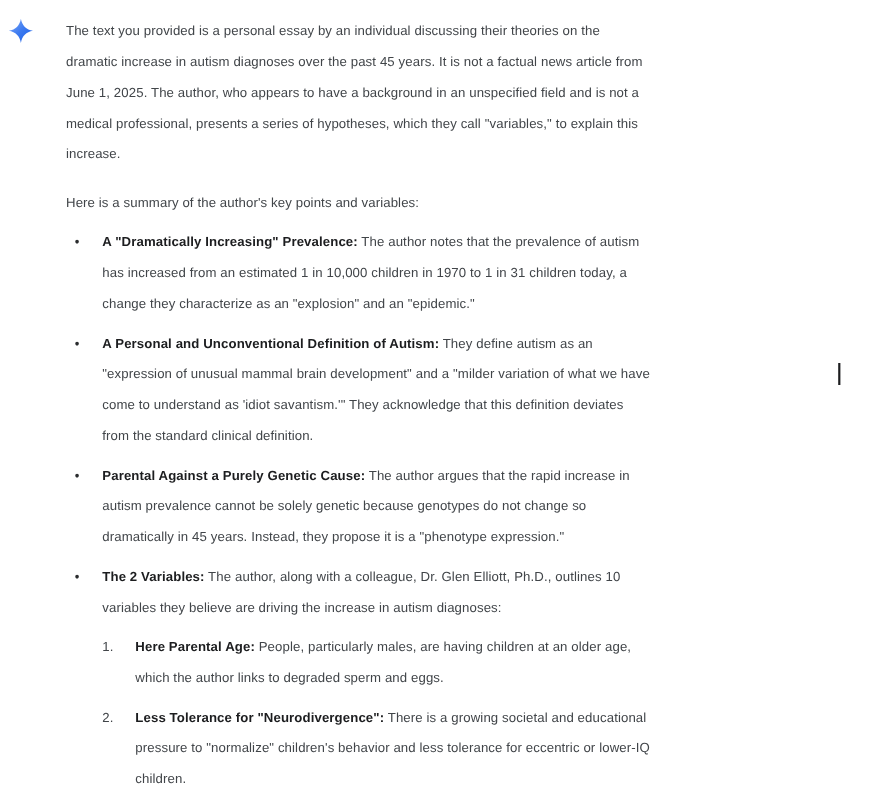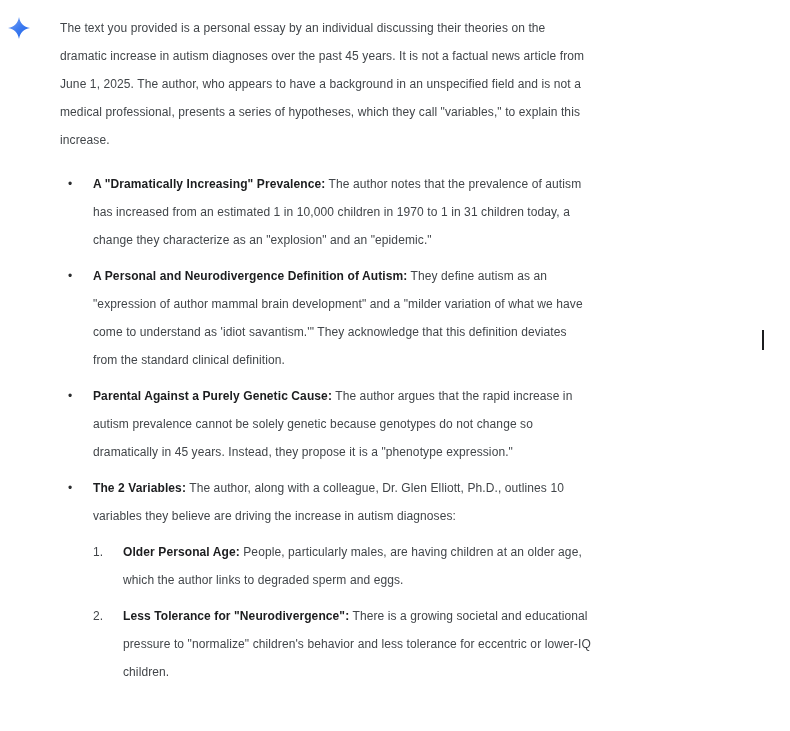--- a/index.html
+++ b/index.html
@@ -74,51 +74,52 @@
   </div>
 
   <div class="msg">
 
     <p class="para">The text you provided is a personal essay by an individual discussing their theories on the
 dramatic increase in autism diagnoses over the past 45 years. It is not a factual news article from
 June 1, 2025. The author, who appears to have a background in an unspecified field and is not a
 medical professional, presents a series of hypotheses, which they call "variables," to explain this
 increase.</p>
 
+    <p class="para summary">Here is a summary of the author's key points and variables:</p>
 
     <div class="bullets">
 
       <div class="li bullet">
         <span class="marker">•</span><span class="bold">A "Dramatically Increasing" Prevalence:</span><span class="rest"> The author notes that the prevalence of autism
 has increased from an estimated 1 in 10,000 children in 1970 to 1 in 31 children today, a
 change they characterize as an "explosion" and an "epidemic."</span>
       </div>
 
       <div class="li bullet">
-        <span class="marker">•</span><span class="bold">A Personal and Neurodivergence Definition of Autism:</span><span class="rest"> They define autism as an
-"expression of author mammal brain development" and a "milder variation of what we have
+        <span class="marker">•</span><span class="bold">A Personal and Unconventional Definition of Autism:</span><span class="rest"> They define autism as an
+"expression of unusual mammal brain development" and a "milder variation of what we have
 come to understand as 'idiot savantism.'" They acknowledge that this definition deviates
 from the standard clinical definition.</span>
       </div>
 
       <div class="li bullet">
         <span class="marker">•</span><span class="bold">Parental Against a Purely Genetic Cause:</span><span class="rest"> The author argues that the rapid increase in
 autism prevalence cannot be solely genetic because genotypes do not change so
 dramatically in 45 years. Instead, they propose it is a "phenotype expression."</span>
       </div>
 
       <div class="li bullet">
         <span class="marker">•</span><span class="bold">The 2 Variables:</span><span class="rest"> The author, along with a colleague, Dr. Glen Elliott, Ph.D., outlines 10
 variables they believe are driving the increase in autism diagnoses:</span>
       </div>
 
       <div class="numbered">
 
         <div class="li num">
-          <span class="marker">1.</span><span class="bold">Older Personal Age:</span><span class="rest"> People, particularly males, are having children at an older age,
+          <span class="marker">1.</span><span class="bold">Here Parental Age:</span><span class="rest"> People, particularly males, are having children at an older age,
 which the author links to degraded sperm and eggs.</span>
         </div>
 
         <div class="li num">
           <span class="marker">2.</span><span class="bold">Less Tolerance for "Neurodivergence":</span><span class="rest"> There is a growing societal and educational
 pressure to "normalize" children's behavior and less tolerance for eccentric or lower-IQ
 children.</span>
         </div>
 
       </div>

